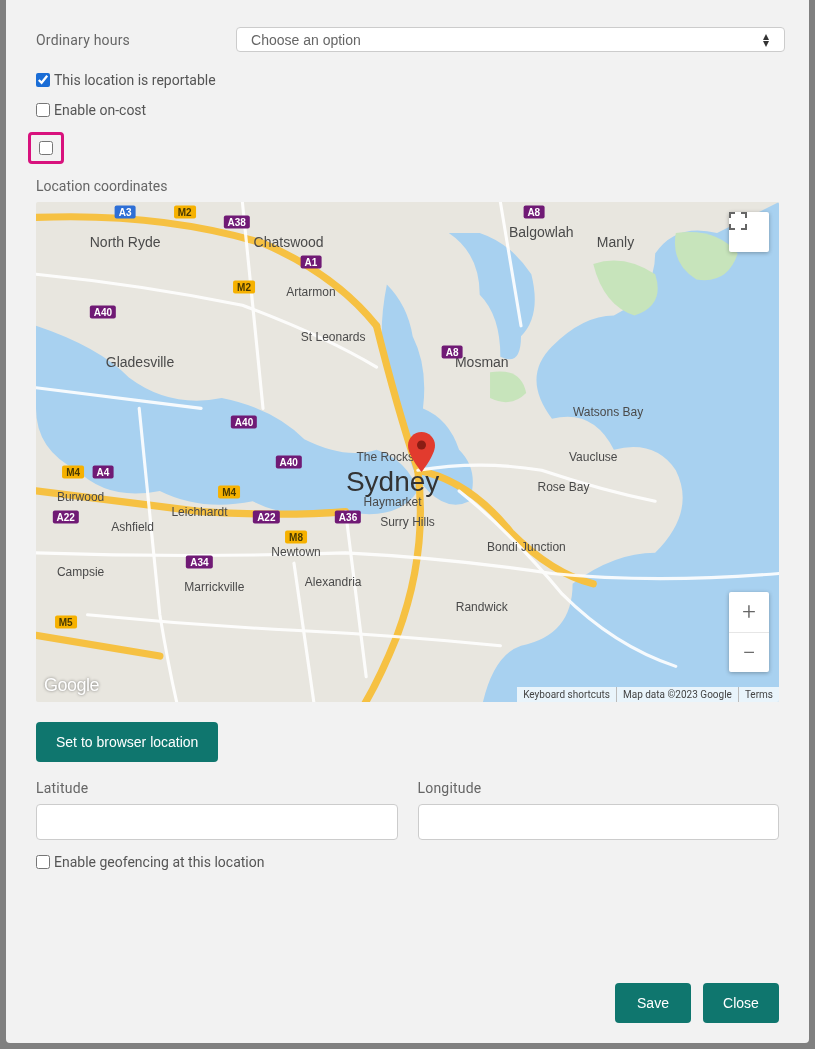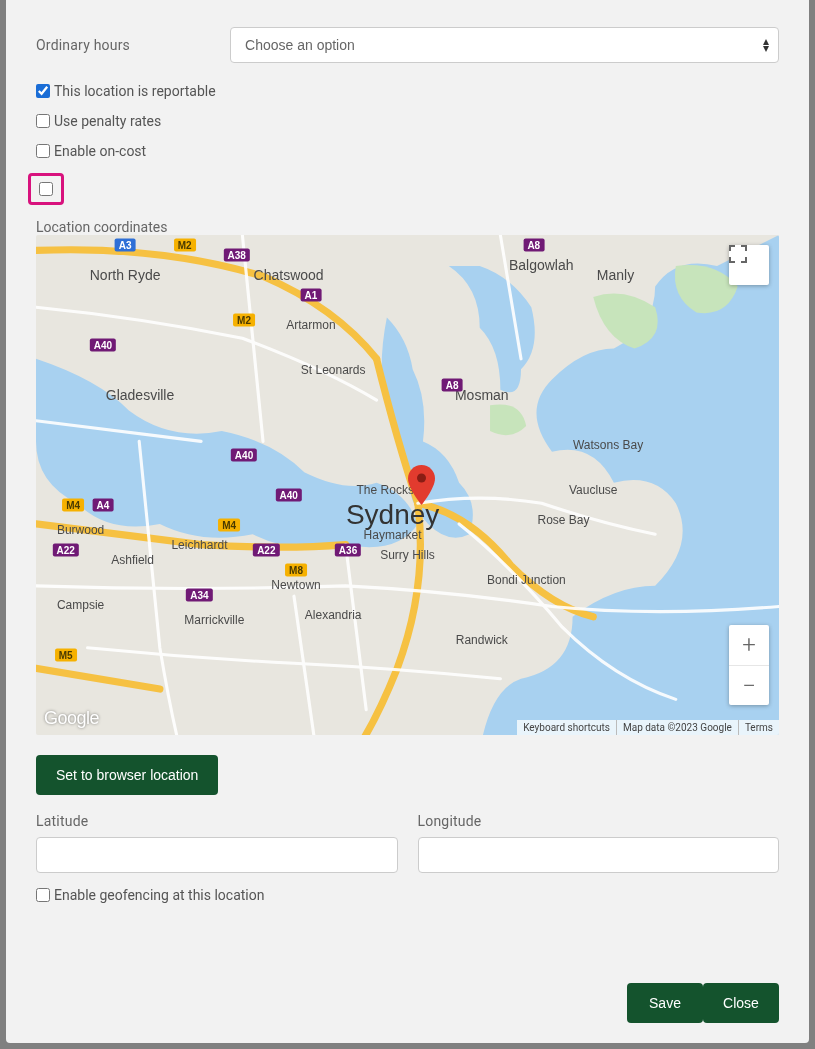--- a/index.html
+++ b/index.html
@@ -30,28 +30,29 @@
     color: #666;
     font-size: 14px;
     letter-spacing: 0.2px;
   }
   .select-wrap {
     flex: 1;
     position: relative;
   }
   select.form-select {
     width: 100%;
-    height: 36px;
+    height: 25px;
     border: 1px solid #ccc;
     border-radius: 4px;
     background: #fff;
     padding: 0 30px 0 14px;
     font-size: 14px;
     color: #666;
     appearance: none;
+    margin-left: 6px;
   }
   .select-caret {
     position: absolute;
     right: 10px; top: 50%;
     transform: translateY(-50%);
     pointer-events: none;
     font-size: 12px;
     color: #333;
     line-height: 0.6;
   }
@@ -79,20 +80,21 @@
     font-size: 14px;
     color: #555;
   }
   .highlight-box input[type="checkbox"] {
     width: 14px; height: 14px;
     accent-color: #1a6dd6;
   }
   .section-label {
     color: #666;
     font-size: 14px;
+    margin-bottom: 8px;
   }
   .map {
     position: relative;
     width: 100%;
     height: 500px;
     border-radius: 2px;
     overflow: hidden;
     background: #e8e6df;
     margin-bottom: 20px;
   }
@@ -160,21 +162,21 @@
     border-radius: 4px;
     cursor: pointer;
     font-size: 14px;
     padding: 0 20px;
     height: 40px;
     display: inline-flex;
     align-items: center;
     justify-content: center;
   }
   .btn-primary {
-    background: #14532d;
+    background: #0f766e;
     color: #fff;
   }
   .text-input {
     flex: 1;
     height: 40px;
     border: 1px solid #ccc;
     border-radius: 4px;
     background: #fff;
     padding: 0 14px;
     font-size: 14px;
@@ -191,21 +193,21 @@
     border: 1px solid #ccc;
     border-radius: 4px;
     background:#fff;
     padding: 0 10px;
     font-size: 14px;
   }
   .footer-btns {
     margin-top: auto;
     display: flex;
     justify-content: flex-end;
-    gap: 0;
+    gap: 12px;
   }
   .footer-btns .btn { height: 40px; min-width: 76px; }
   .map-label {
     position:absolute;
     font-family: Arial, sans-serif;
     color:#4a4a4a;
     white-space:nowrap;
     transform:translate(-50%,-50%);
   }
   .map-label.big { font-size:28px; font-weight:500; color:#333; }
@@ -239,24 +241,20 @@
       <span class="select-caret">▴<br>▾</span>
     </div>
   </div>
 
 
   <label class="checkbox-row">
     <input type="checkbox" checked="" style="">
     <span>This location is reportable</span>
   </label>
 
-  <label class="checkbox-row">
-    <input type="checkbox" style="">
-    <span>Use penalty rates</span>
-  </label>
 
   <label class="checkbox-row">
     <input type="checkbox" style="">
     <span>Enable on-cost</span>
   </label>
 
   <div>
     <label class="highlight-box">
       <input type="checkbox" style="">
     </label>

